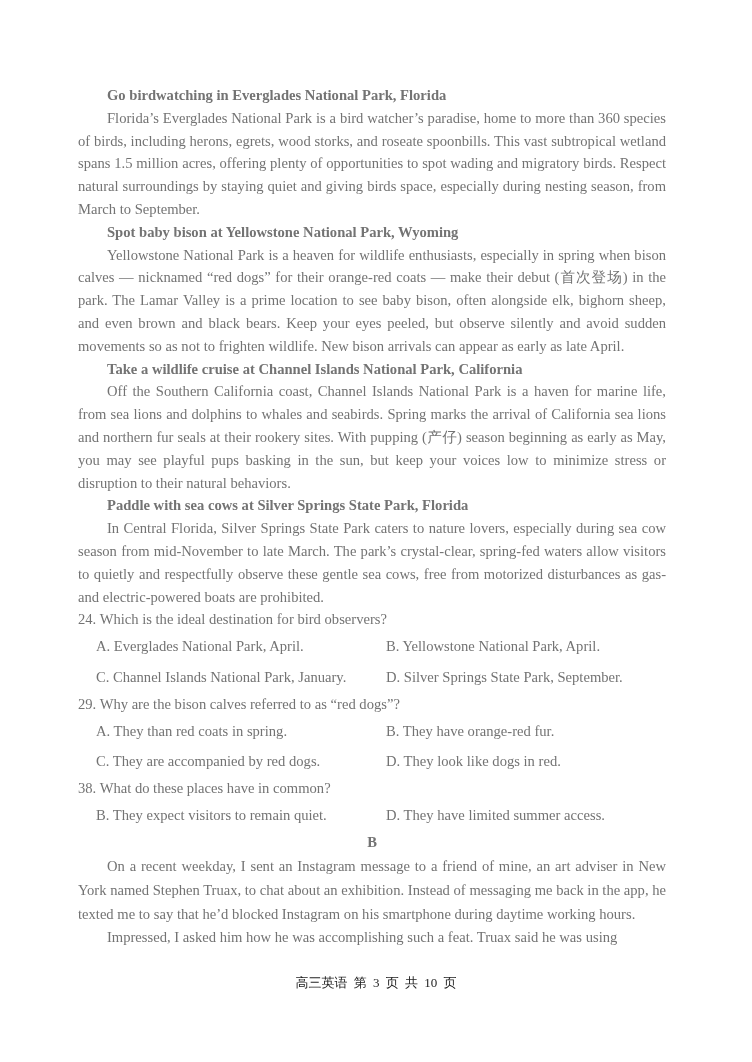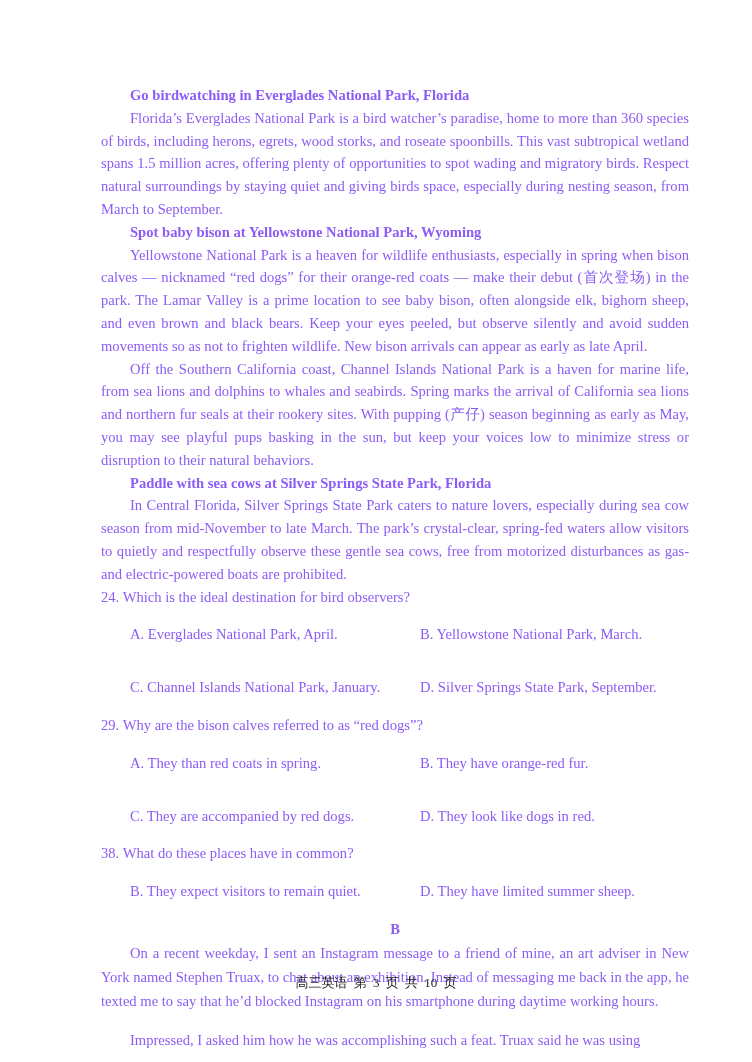--- a/index.html
+++ b/index.html
@@ -1,68 +1,69 @@
 <!DOCTYPE html>
 <html><head>
 <meta charset="utf-8">
 <style>
   html, body { margin: 0; padding: 0; background: #ffffff; }
   body { width: 752px; height: 1062px; position: relative; overflow: hidden; }
   .page {
-    position: absolute; left: 101px; top: 84px; width: 588px;
+    position: absolute; left: 78px; top: 84px; width: 588px;
     font-family: "Liberation Serif", "DejaVu Serif", serif;
-    font-size: 14.6px; line-height: 22.8px; color: #8b5cf6;
+    font-size: 14.6px; line-height: 22.8px; color: #737373;
   }
   .heading { font-weight: bold; text-indent: 29px; margin: 0; }
   .para { margin: 0; text-indent: 29px; text-align: justify; text-align-last: left; }
   .q { margin: 0; }
   .opts { display: grid; grid-template-columns: 290px 298px; margin: 0; padding-left: 14px; }
-  .opt { margin: 15px; white-space: nowrap; }
+  .opt { margin: 4px; white-space: nowrap; }
   .section { text-align: center; font-weight: bold; margin: 0; }
   .footer {
     position: absolute; left: 0; width: 752px; top: 974px; text-align: center;
     font-family: "Liberation Serif", "DejaVu Serif", serif; font-size: 13px; color: #222;
     word-spacing: 3px;
   }
 </style>
 </head>
 <body>
 
 <div class="page">
   <p class="heading">Go birdwatching in Everglades National Park, Florida</p>
   <p class="para">Florida’s Everglades National Park is a bird watcher’s paradise, home to more than 360 species of birds, including herons, egrets, wood storks, and roseate spoonbills. This vast subtropical wetland spans 1.5 million acres, offering plenty of opportunities to spot wading and migratory birds. Respect natural surroundings by staying quiet and giving birds space, especially during nesting season, from March to September.</p>
 
   <p class="heading">Spot baby bison at Yellowstone National Park, Wyoming</p>
   <p class="para">Yellowstone National Park is a heaven for wildlife enthusiasts, especially in spring when bison calves — nicknamed “red dogs” for their orange-red coats — make their debut (首次登场) in the park. The Lamar Valley is a prime location to see baby bison, often alongside elk, bighorn sheep, and even brown and black bears. Keep your eyes peeled, but observe silently and avoid sudden movements so as not to frighten wildlife. New bison arrivals can appear as early as late April.</p>
 
+  <p class="heading">Take a wildlife cruise at Channel Islands National Park, California</p>
   <p class="para">Off the Southern California coast, Channel Islands National Park is a haven for marine life, from sea lions and dolphins to whales and seabirds. Spring marks the arrival of California sea lions and northern fur seals at their rookery sites. With pupping (产仔) season beginning as early as May, you may see playful pups basking in the sun, but keep your voices low to minimize stress or disruption to their natural behaviors.</p>
 
   <p class="heading">Paddle with sea cows at Silver Springs State Park, Florida</p>
   <p class="para">In Central Florida, Silver Springs State Park caters to nature lovers, especially during sea cow season from mid-November to late March. The park’s crystal-clear, spring-fed waters allow visitors to quietly and respectfully observe these gentle sea cows, free from motorized disturbances as gas- and electric-powered boats are prohibited.</p>
 
   <p class="q">24. Which is the ideal destination for bird observers?</p>
   <div class="opts">
     <p class="opt">A. Everglades National Park, April.</p>
-    <p class="opt">B. Yellowstone National Park, March.</p>
+    <p class="opt">B. Yellowstone National Park, April.</p>
     <p class="opt">C. Channel Islands National Park, January.</p>
     <p class="opt">D. Silver Springs State Park, September.</p>
   </div>
 
   <p class="q">29. Why are the bison calves referred to as “red dogs”?</p>
   <div class="opts">
     <p class="opt">A. They than red coats in spring.</p>
     <p class="opt">B. They have orange-red fur.</p>
     <p class="opt">C. They are accompanied by red dogs.</p>
     <p class="opt">D. They look like dogs in red.</p>
   </div>
 
   <p class="q">38. What do these places have in common?</p>
   <div class="opts">
     <p class="opt">B. They expect visitors to remain quiet.</p>
-    <p class="opt">D. They have limited summer sheep.</p>
+    <p class="opt">D. They have limited summer access.</p>
   </div>
 
   <p class="section">B</p>
   <p class="para" style="line-height:24px;">On a recent weekday, I sent an Instagram message to a friend of mine, an art adviser in New York named Stephen Truax, to chat about an exhibition. Instead of messaging me back in the app, he texted me to say that he’d blocked Instagram on his smartphone during daytime working hours.</p>
-  <p class="para" style="line-height:23.2px; margin-top:16px;">Impressed, I asked him how he was accomplishing such a feat. Truax said he was using</p>
+  <p class="para" style="line-height:23.2px; margin-top:0px;">Impressed, I asked him how he was accomplishing such a feat. Truax said he was using</p>
 </div>
 
 <div class="footer">高三英语 第 3 页 共 10 页</div>
 
 </body></html>

